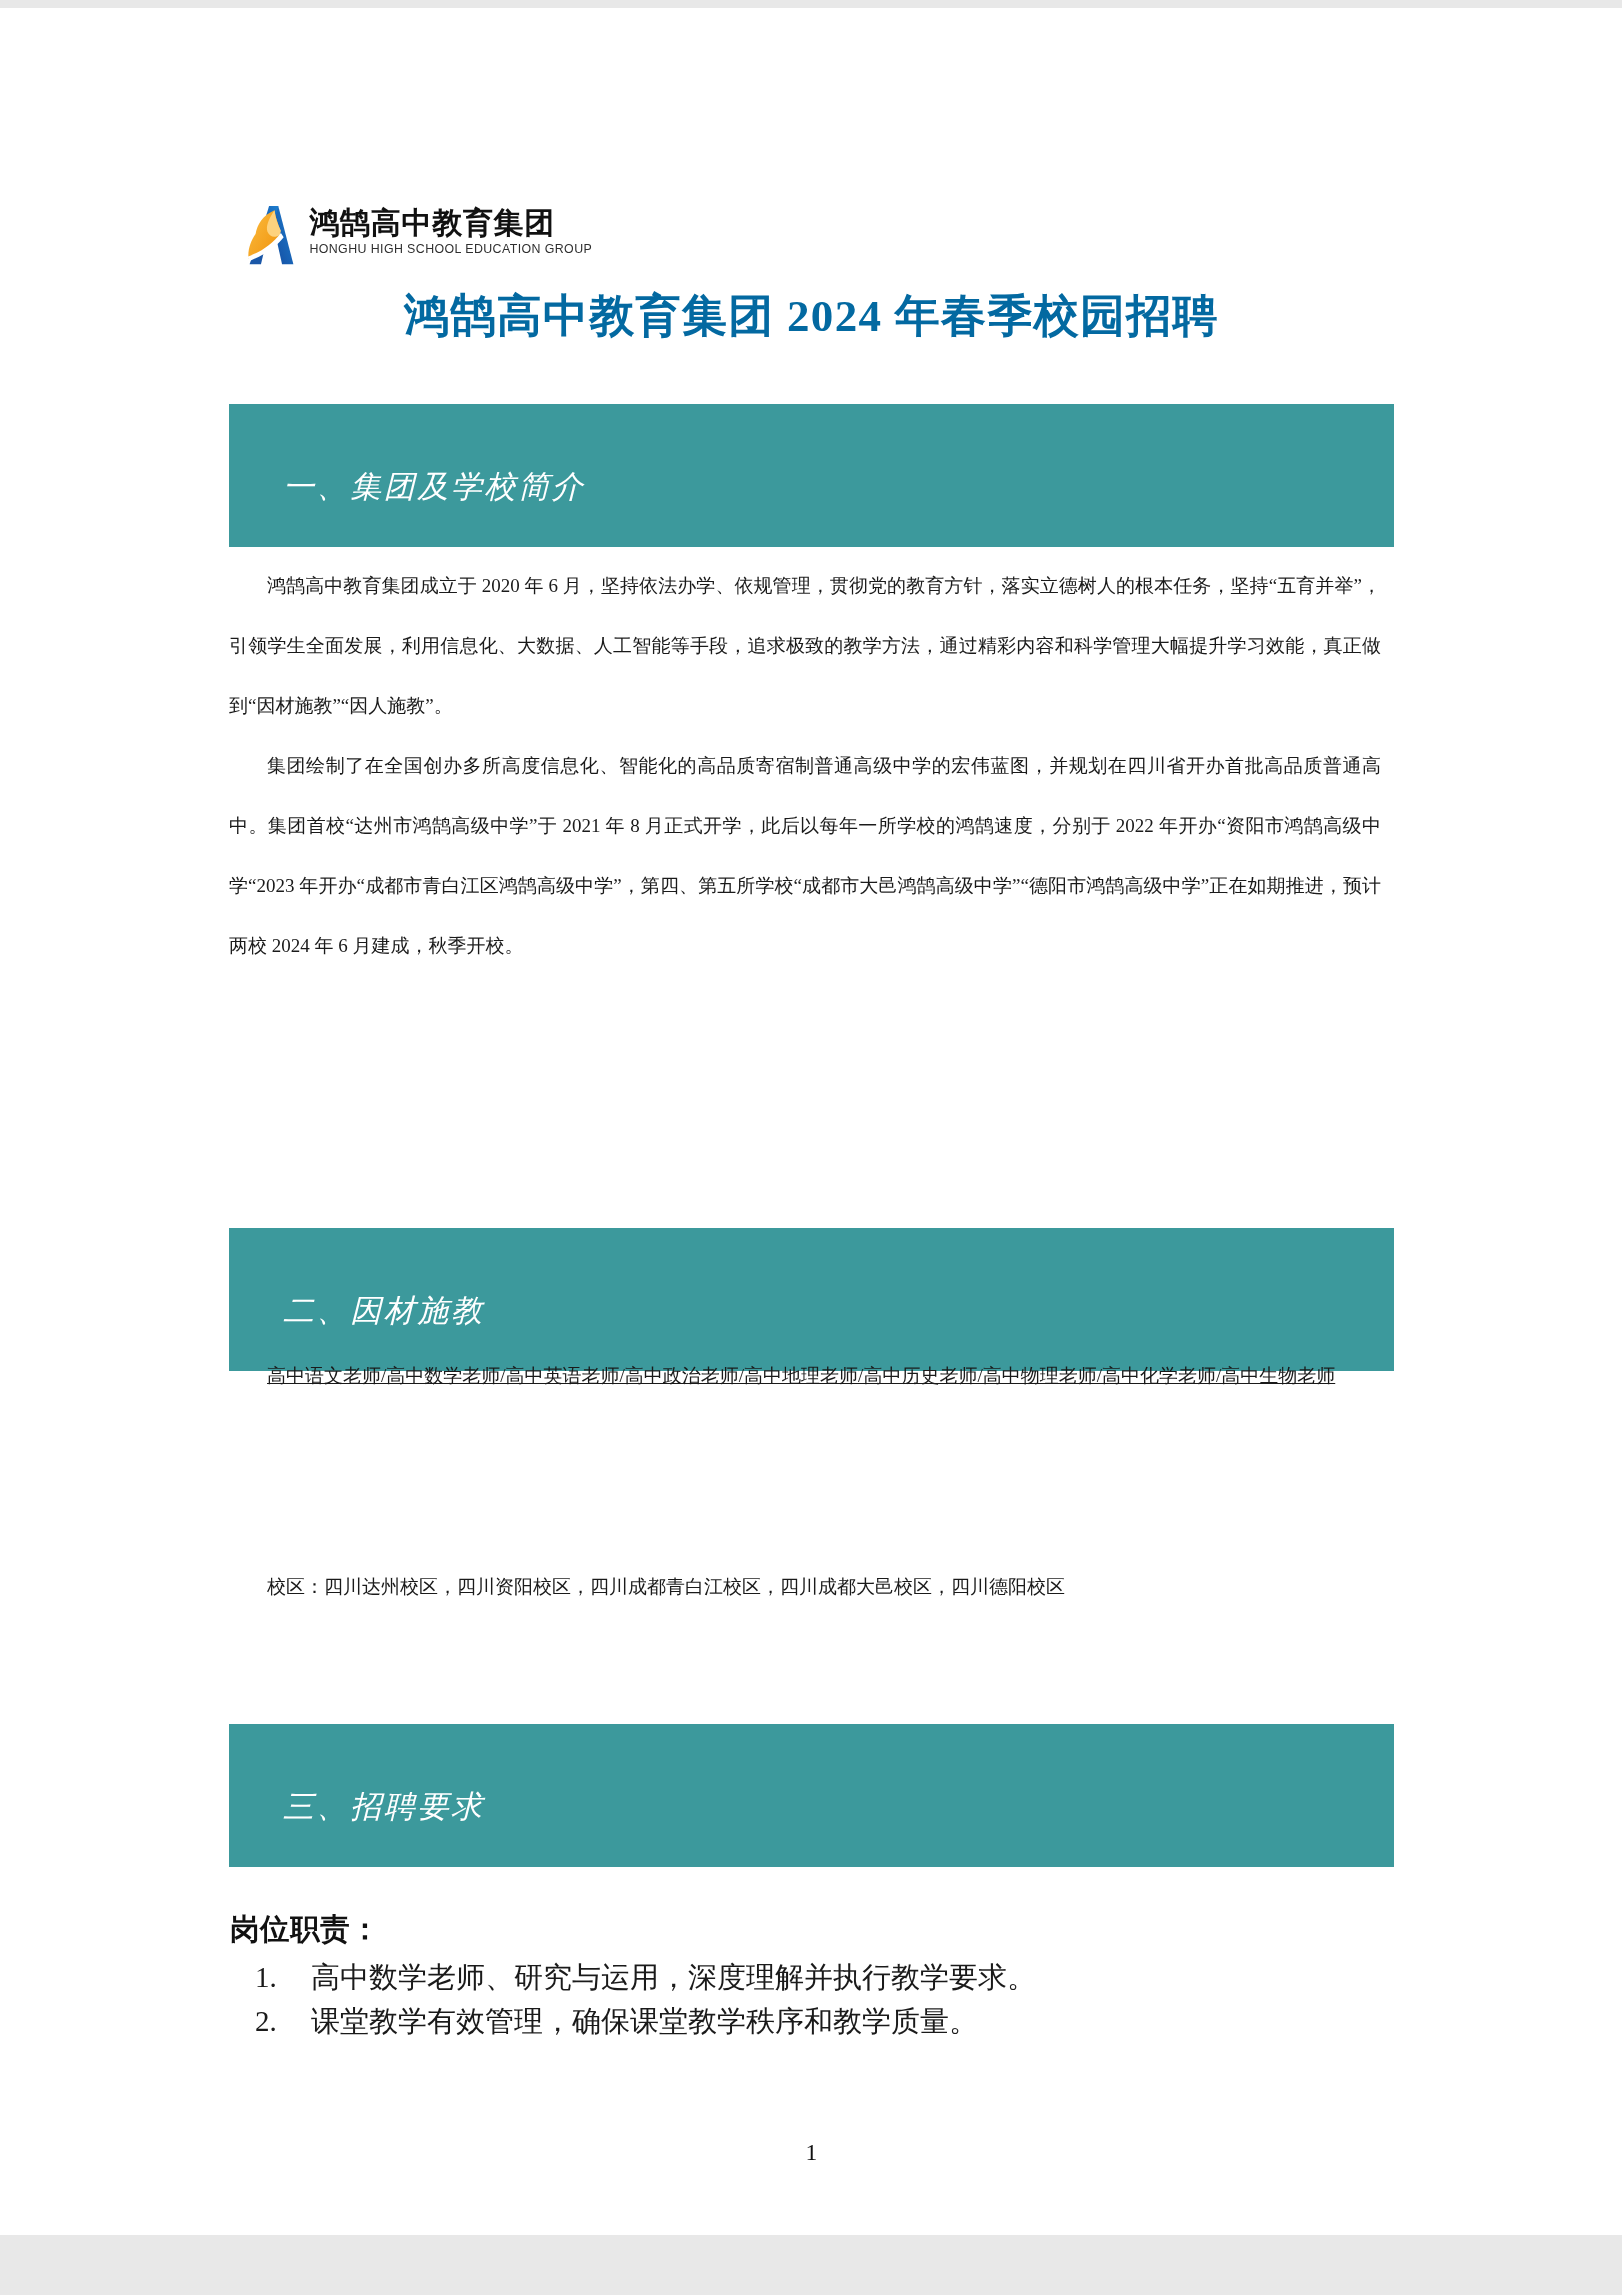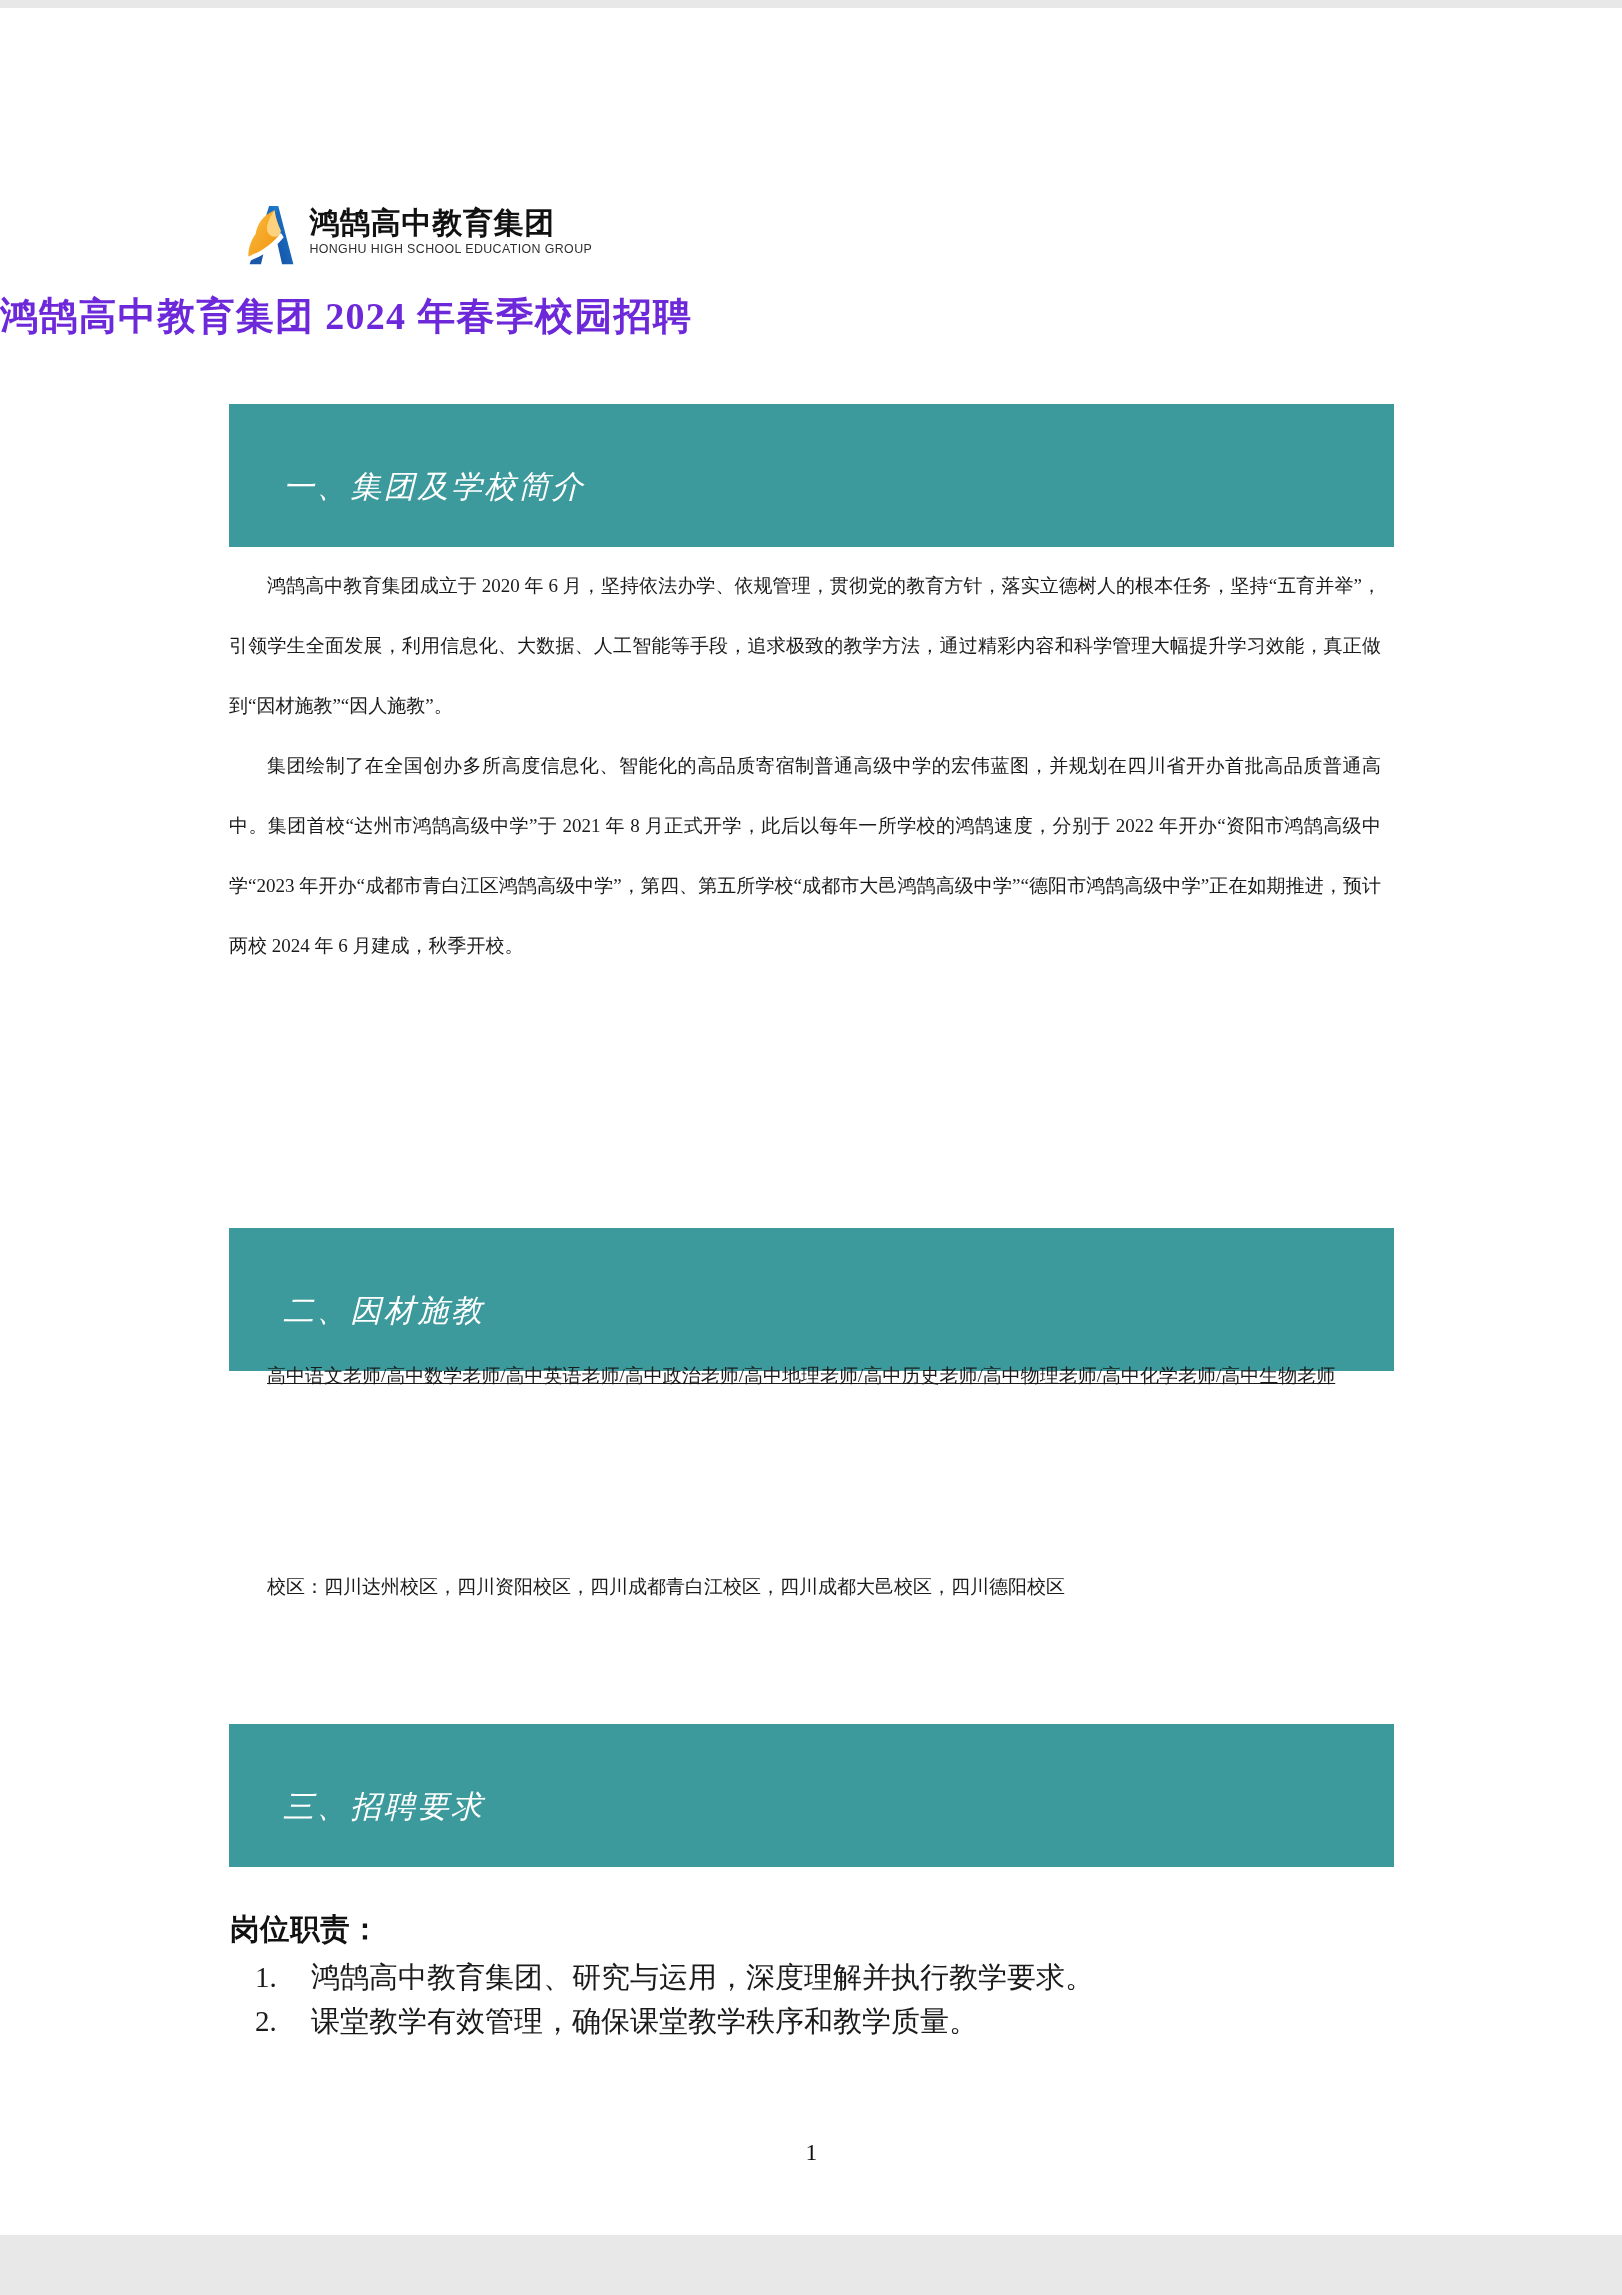--- a/index.html
+++ b/index.html
@@ -25,23 +25,23 @@
     line-height:34px;margin-top:3.9px;white-space:nowrap;
   }
   .logo-en{
     font-family:"Liberation Sans","DejaVu Sans",sans-serif;
     font-size:12.4px;letter-spacing:0.4px;color:#2f2f2f;
     line-height:15.7px;margin-top:2.6px;white-space:nowrap;
   }
   
   .title{
     position:absolute;left:0;top:285px;width:100%;
-    margin:0;text-align:left;
-    font-size:38px;font-weight:bold;letter-spacing:1.3px;
-    color:#6d28d9;line-height:46px;white-space:nowrap;
+    margin:0;text-align:center;
+    font-size:45px;font-weight:bold;letter-spacing:1.3px;
+    color:#0369a1;line-height:46px;white-space:nowrap;
   }
   
   .bar{
     position:absolute;left:229px;width:1165px;height:143px;
     background:var(--teal,#3C999C);
     display:flex;align-items:center;
     box-sizing:border-box;padding-left:54px;padding-top:22px;
   }
   .bar span{
     color:#ffffff;font-size:31px;font-style:italic;
@@ -128,21 +128,21 @@
   </div>
   <p class="para positions">高中语文老师/高中数学老师/高中英语老师/高中政治老师/高中地理老师/高中历史老师/高中物理老师/高中化学老师/高中生物老师</p>
   <p class="para campuses">校区：四川达州校区，四川资阳校区，四川成都青白江校区，四川成都大邑校区，四川德阳校区</p>
 
   <div class="bar bar3">
     <span>三、招聘要求</span>
   </div>
   <div class="duties-label">岗位职责：</div>
   <div class="duties">
     <div class="duty">
-      <span class="num">1.</span><span>鸿鹄高中教育集团、研究与运用，深度理解并执行教学要求。</span>
+      <span class="num">1.</span><span>高中数学老师、研究与运用，深度理解并执行教学要求。</span>
     </div>
     <div class="duty">
       <span class="num">2.</span><span>课堂教学有效管理，确保课堂教学秩序和教学质量。</span>
     </div>
   </div>
 
   <div class="footer-page">1</div>
 
 </div>
 

